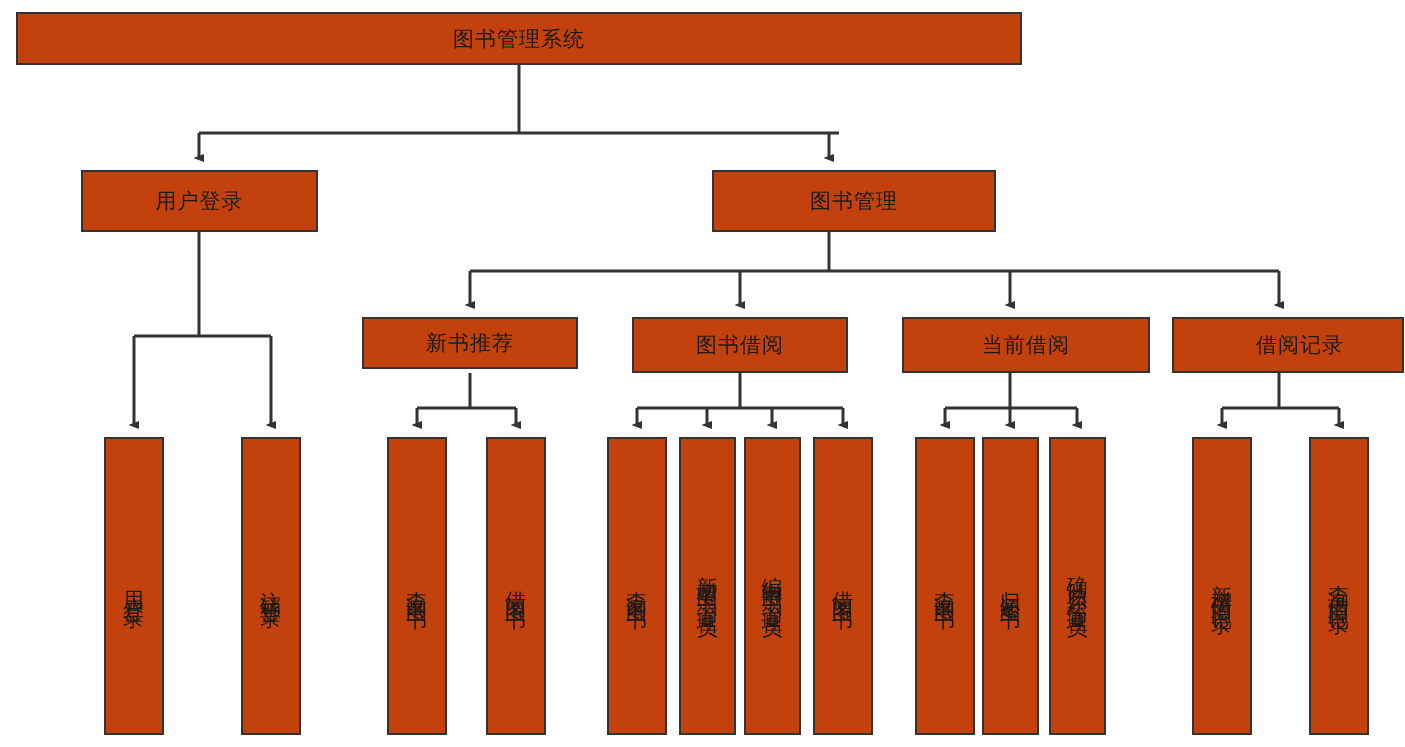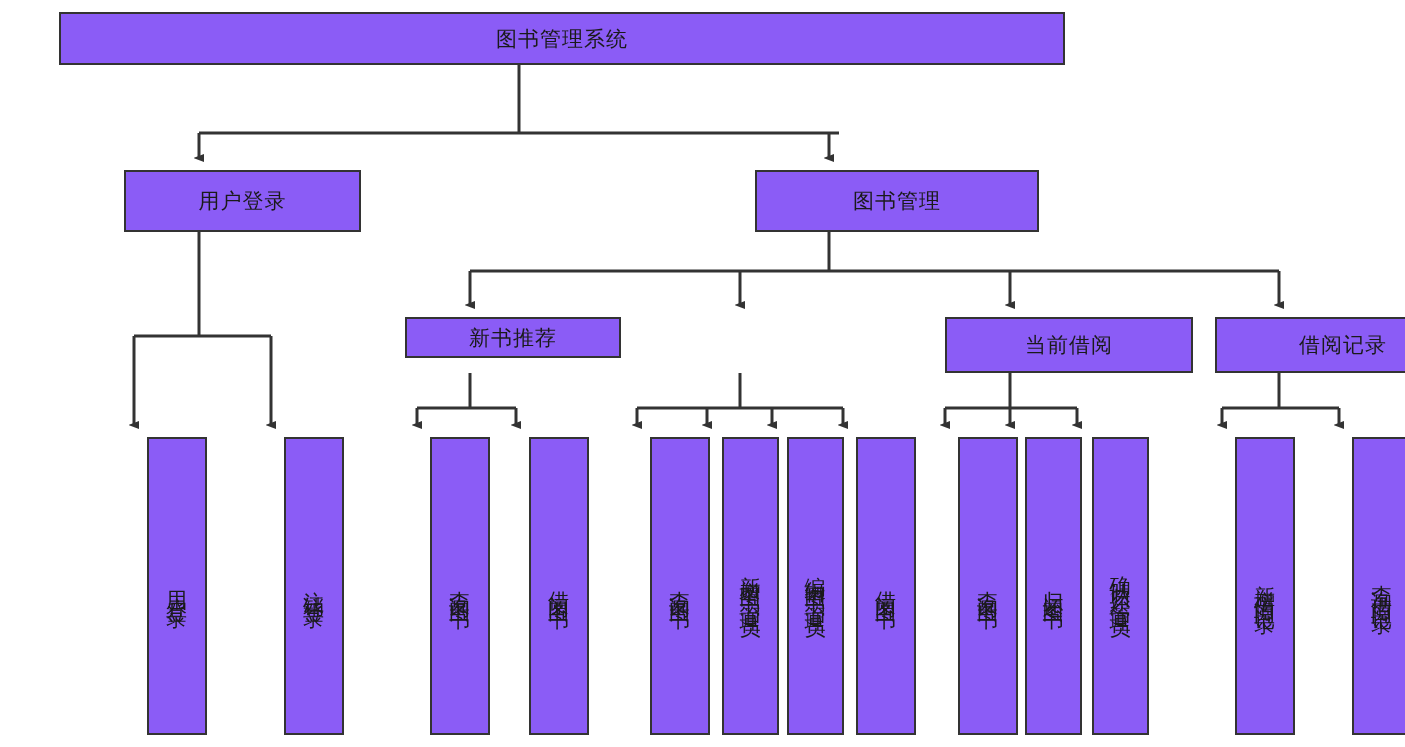--- a/index.html
+++ b/index.html
@@ -21,26 +21,25 @@
     position: absolute;
     left: 0;
     top: 0;
     width: 1405px;
     height: 747px;
   }
   .node {
     position: absolute;
     box-sizing: border-box;
     border: 2px solid #333333;
-    background: #8b5cf6;
+    background: #c2410c;
     display: flex;
     align-items: center;
     justify-content: center;
     color: #1a1a1a;
-    margin-left: 43px;
   }
   .node.horiz {
     font-size: 21px;
     letter-spacing: 1px;
   }
   .node.vert {
     font-size: 21px;
   }
   .node.vert .vtext {
     writing-mode: vertical-rl;
@@ -122,22 +121,25 @@
     <span class="htext">图书管理系统</span>
   </div>
 
   <div class="node horiz" style="left:81px; top:170px; width:237px; height:62px;">
     <span class="htext">用户登录</span>
   </div>
   <div class="node horiz" style="left:712px; top:170px; width:284px; height:62px;">
     <span class="htext">图书管理</span>
   </div>
 
-  <div class="node horiz" style="left:362px; top:317px; width:216px; height:41px;">
+  <div class="node horiz" style="left:362px; top:317px; width:216px; height:52px;">
     <span class="htext">新书推荐</span>
+  </div>
+  <div class="node horiz" style="left:632px; top:317px; width:216px; height:56px;">
+    <span class="htext">图书借阅</span>
   </div>
   <div class="node horiz" style="left:902px; top:317px; width:248px; height:56px;">
     <span class="htext">当前借阅</span>
   </div>
   <div class="node horiz" style="left:1172px; top:317px; width:232px; height:56px;padding-left:24px;">
     <span class="htext">借阅记录</span>
   </div>
 
   <div class="node vert" style="left:104px; top:437px; width:60px; height:298px;">
     <span class="vtext">用户登录</span>

